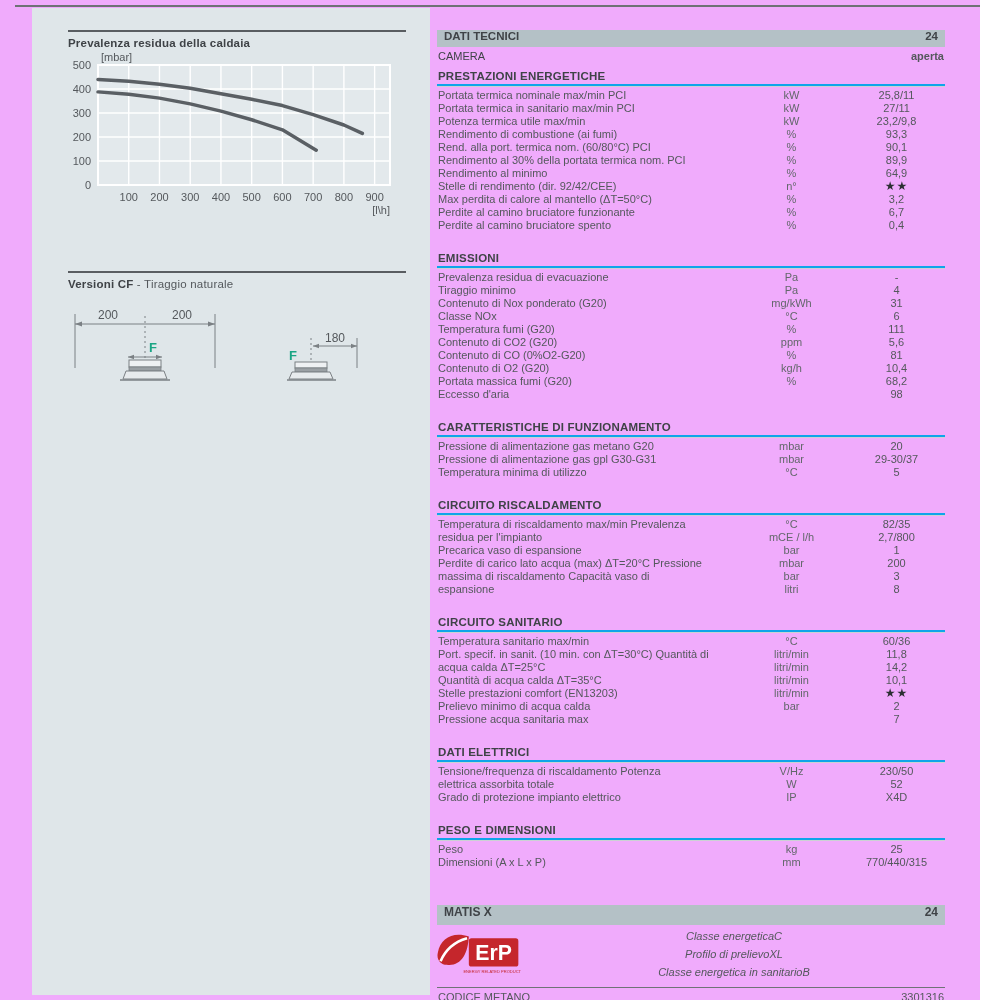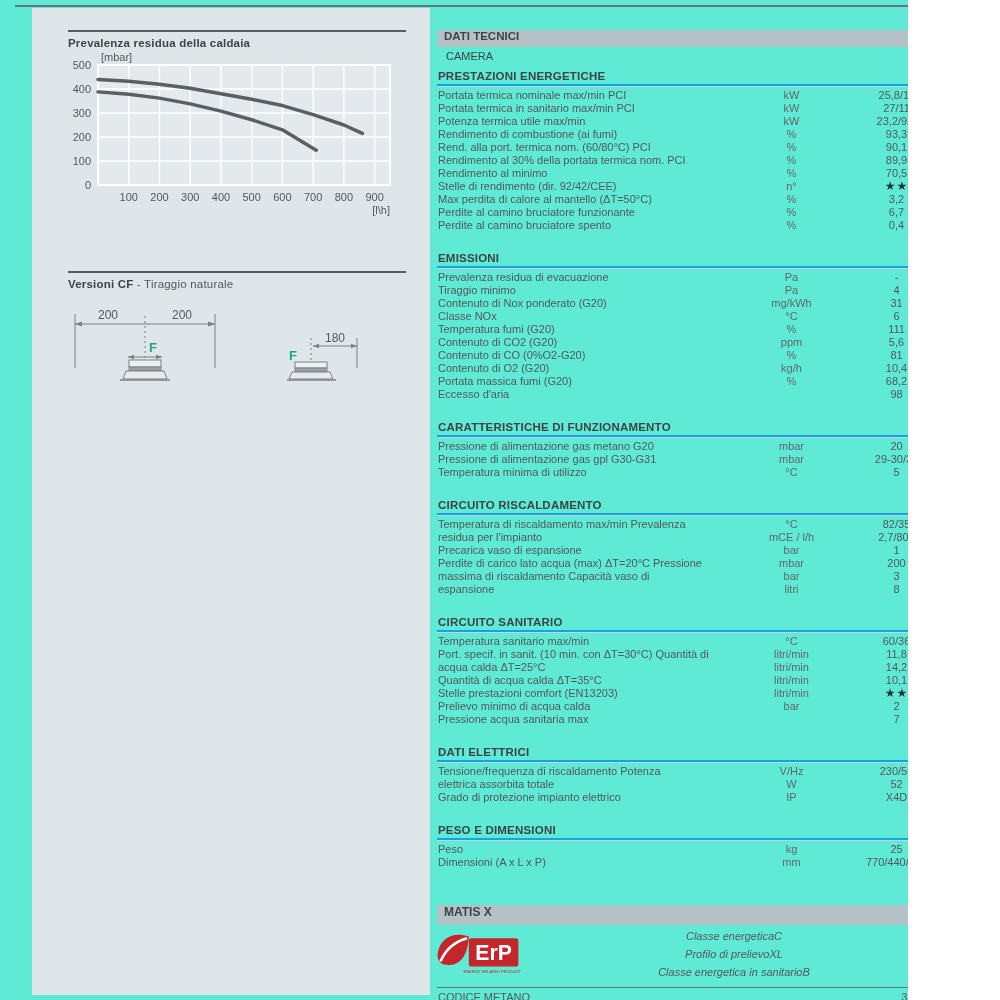--- a/index.html
+++ b/index.html
@@ -1,34 +1,34 @@
 <!DOCTYPE html>
 <html><head>
 <meta charset="utf-8">
 <style>
   html,body{margin:0;padding:0;background:#fff;}
   body{font-family:"Liberation Sans","DejaVu Sans",sans-serif;color:#54585c;}
-  .page{position:relative;width:908px;height:1000px;background:#5eead4;overflow:hidden;}
+  .page{position:relative;width:980px;height:1000px;background:#f0abfc;overflow:hidden;}
   .top-rule{position:absolute;left:15px;top:5px;width:975px;height:2px;background:#6e7275;}
 
   
   .left-panel{position:absolute;left:32px;top:8px;width:398px;height:987px;background:#dfe6e9;}
   .block-title{margin:22px 24px 0 36px;border-top:2px solid #595d61;padding-top:5px;
                font-size:11.5px;font-weight:bold;color:#3f4347;letter-spacing:.2px;}
   .block-title .reg{font-weight:normal;color:#54585c;}
   .chart-svg{display:block;margin:4px 0 0 16px;}
   .versions-title{margin-top:40px;}
   .diagram-svg{display:block;margin:16px 0 0 16px;}
 
   
   .right-col{position:absolute;left:437px;top:30px;width:508px;}
   .bar{display:flex;justify-content:space-between;align-items:flex-start;height:17px;
        background:#b4c1c6;color:#3f4347;font-size:11.5px;font-weight:bold;padding:0 7px;}
   .camera-row{display:flex;justify-content:space-between;font-size:11px;color:#3f4347;
-              padding:3px 1px 0 1px;height:15px;box-sizing:border-box;margin-left:8px;}
+              padding:3px 1px 0 1px;height:15px;box-sizing:border-box;}
   .camera-row .val{font-weight:bold;color:#54585c;}
   .tsec{margin-top:20px;}
   .tsec:first-of-type{margin-top:8px;}
   .sec-title{margin:0;font-size:11.5px;font-weight:bold;color:#3f4347;letter-spacing:.2px;
              border-bottom:2px solid #0ea5e9;padding:0 1px 2px 1px;}
   .rows{border-top:1px solid #ccd1d4;margin-top:0;padding-top:2px;}
   .spec-row{display:grid;grid-template-columns:1fr 115px 95px;font-size:11px;line-height:13px;padding:0 1px;}
   .spec-label{color:#54585c;}
   .spec-unit{text-align:center;color:#63676b;}
   .spec-value{text-align:center;color:#54585c;}
@@ -176,21 +176,21 @@
               <span class="spec-value">90,1</span>
             </div>
             <div class="spec-row">
               <span class="spec-label">Rendimento al 30% della portata termica nom. PCI</span>
               <span class="spec-unit">%</span>
               <span class="spec-value">89,9</span>
             </div>
             <div class="spec-row">
               <span class="spec-label">Rendimento al minimo</span>
               <span class="spec-unit">%</span>
-              <span class="spec-value">70,5</span>
+              <span class="spec-value">64,9</span>
             </div>
             <div class="spec-row">
               <span class="spec-label">Stelle di rendimento (dir. 92/42/CEE)</span>
               <span class="spec-unit">n°</span>
               <span class="spec-value stars">★★</span>
             </div>
             <div class="spec-row">
               <span class="spec-label">Max perdita di calore al mantello (ΔT=50°C)</span>
               <span class="spec-unit">%</span>
               <span class="spec-value">3,2</span>

